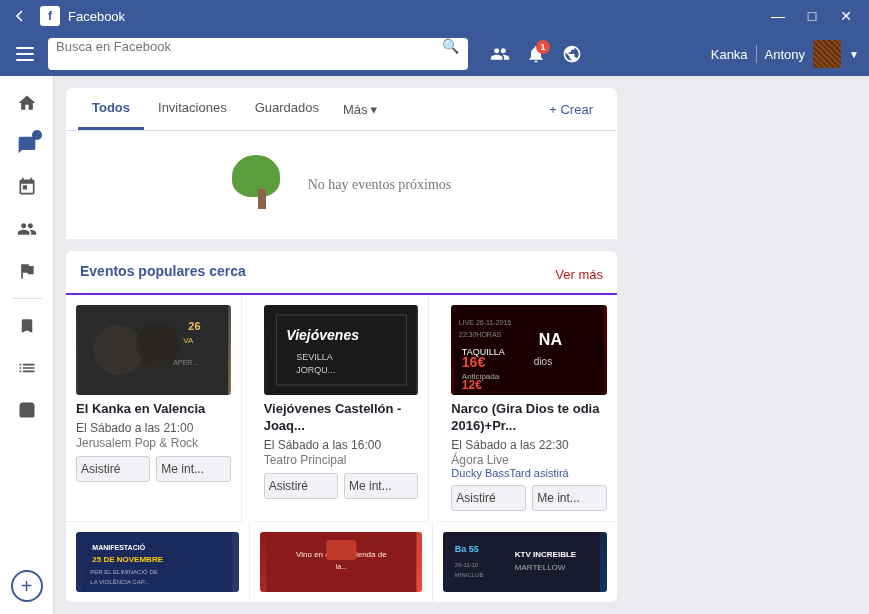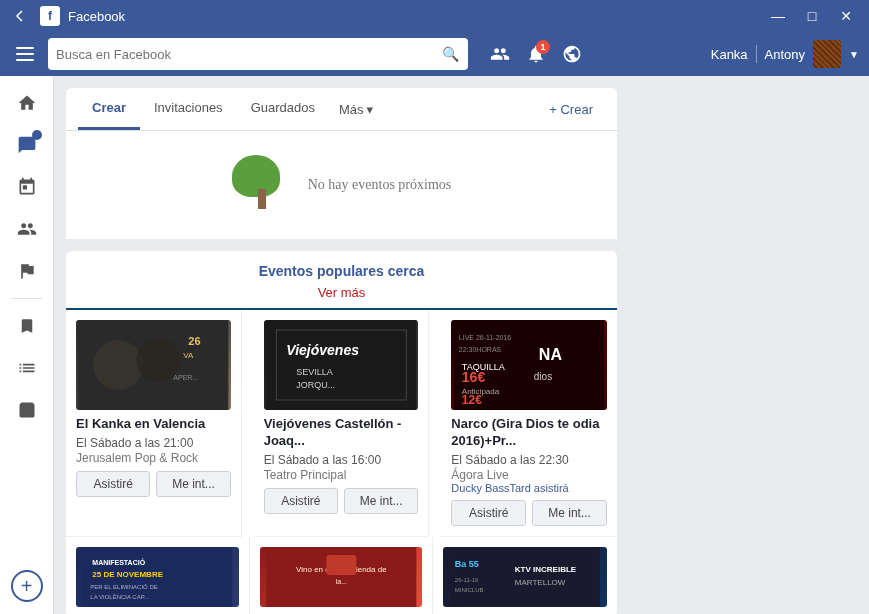--- a/index.html
+++ b/index.html
@@ -51,21 +51,21 @@
     }
     .hamburger-line { width: 18px; height: 2px; background: white; border-radius: 1px; }
 
     .search-box {
       flex: 1;
       max-width: 420px;
       height: 32px;
       background: white;
       border-radius: 4px;
       display: flex; align-items: flex-end;
-      padding: 8px 8px;
+      padding: 16px 8px;
     }
     .search-box input {
       border: none; outline: none;
       flex: 1; font-size: 13px; color: #555;
     }
     .search-icon { color: #aaa; font-size: 14px; cursor: pointer; }
 
     .nav-icons {
       display: flex; align-items: center; gap: 4px; margin-left: 8px;
     }
@@ -209,23 +209,22 @@
     
     .popular-section {
       background: white;
       border-radius: 6px;
       margin-top: 12px;
       overflow: hidden;
     }
     .popular-header {
       display: flex; align-items: center; justify-content: space-between;
       padding: 12px 14px 0;
-      border-bottom: 2px solid #0c4a6e;
+      border-bottom: 2px solid #6d28d9;
       padding-bottom: 8px;
-      flex-direction: column;
     }
     .popular-title {
       font-size: 14px; color: #3b5998; font-weight: 600;
       padding-bottom: 6px;
     }
     .ver-mas {
       font-size: 13px; color: #b91c1c; cursor: pointer;
     }
 
     
@@ -248,21 +247,21 @@
     }
     .event-title { font-size: 13px; font-weight: 600; color: #1d2129; margin-bottom: 3px; line-height: 1.3; }
     .event-time { font-size: 12px; color: #555; margin-bottom: 1px; }
     .event-venue { font-size: 12px; color: #777; }
     .event-friend { font-size: 11px; color: #3b5998; margin-bottom: 4px; }
     .event-actions { display: flex; gap: 6px; margin-top: 6px; }
     .event-btn {
       flex: 1; padding: 5px 4px;
       background: #f0f2f5; border: 1px solid #ccd0d5;
       border-radius: 3px; font-size: 12px; color: #444;
-      cursor: pointer; text-align: center;
+      cursor: pointer; 
     }
 
     
     .events-bottom-row {
       display: grid; grid-template-columns: repeat(3, 1fr);
       gap: 0;
     }
     .thumb-card {
       padding: 10px; border-right: 1px solid #eee;
     }
@@ -414,21 +413,21 @@
         <path d="M20.54 5.23l-1.39-1.68C18.88 3.21 18.47 3 18 3H6c-.47 0-.88.21-1.16.55L3.46 5.23C3.17 5.57 3 6.02 3 6.5V19c0 1.1.9 2 2 2h14c1.1 0 2-.9 2-2V6.5c0-.48-.17-.93-.46-1.27z"></path>
       </svg>
     </div>
     <div class="sidebar-add" style="margin-top: auto; margin-bottom: 12px; font-size: 20px; font-weight: 300; color: #3b5998; border: 2px solid #3b5998; border-radius: 50%; width: 32px; height: 32px; display: flex; align-items: center; justify-content: center;">+</div>
   </div>
 
   <div class="content">
     <div class="events-container">
 
       <div class="tabs">
-        <div class="tab active">Crear</div>
+        <div class="tab active">Todos</div>
         <div class="tab">Invitaciones</div>
         <div class="tab">Guardados</div>
         <div class="tab-more">
           <span>Más</span>
           <span>▾</span>
         </div>
         <div class="create-btn">+ Crear</div>
       </div>
 
       <div class="no-events-banner">

